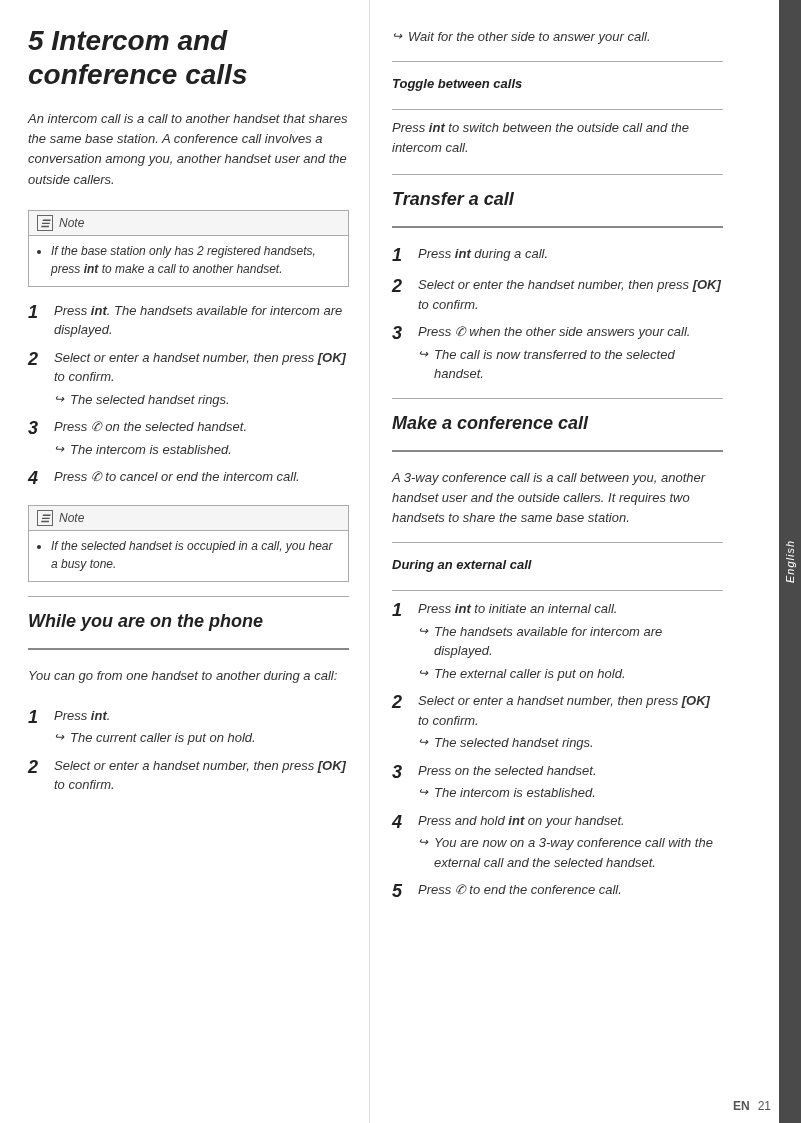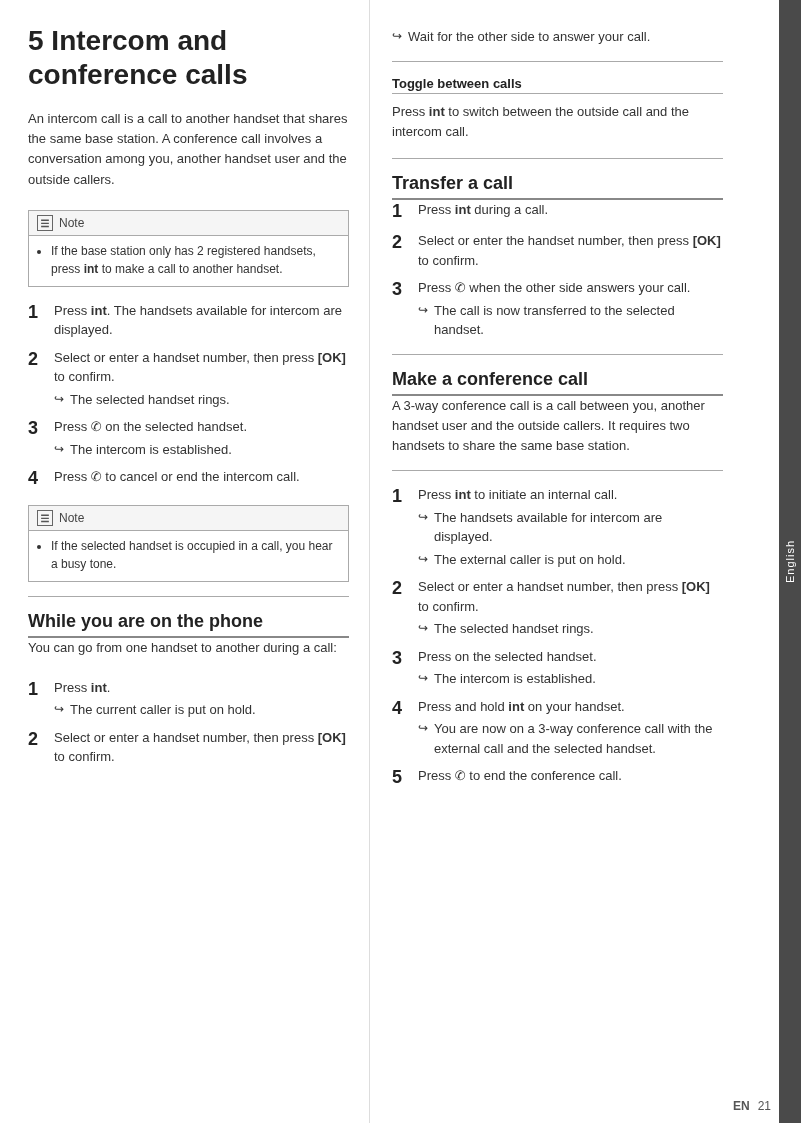--- a/index.html
+++ b/index.html
@@ -9,20 +9,21 @@
       color: #222;
       background: #fff;
       width: 801px;
       min-height: 1123px;
       position: relative;
     }
     .page {
       display: flex;
       width: 743px;
       min-height: 1123px;
+      font-style: italic;
     }
     .main-content {
       display: flex;
       flex: 1;
     }
     .left-column {
       width: 370px;
       padding: 24px 20px 24px 28px;
       border-right: 1px solid #ddd;
     }
@@ -58,29 +59,29 @@
     .intro-text {
       font-size: 13px;
       line-height: 1.55;
       margin-bottom: 20px;
       color: #333;
     }
     h2.section-heading {
       font-size: 18px;
       font-weight: bold;
       border-bottom: 2px solid #888;
-      padding-bottom: 4px;
-      margin-bottom: 0;
+      padding-bottom: 16px;
+      margin-bottom: 16px;
       color: #222;
     }
     h3.subsection-heading {
       font-size: 13px;
       font-weight: bold;
       border-bottom: 1px solid #aaa;
-      padding-bottom: 2px;
+      padding-bottom: 18px;
       margin-bottom: 8px;
       color: #222;
     }
     .note-box {
       border: 1px solid #aaa;
       margin: 10px 0 14px 0;
       font-size: 12px;
     }
     .note-header {
       display: flex;
@@ -320,20 +321,21 @@
       </ol>
 
       <hr class="divider">
 
       <h2 class="section-heading">Make a conference call</h2>
 
       <p style="font-size:13px; line-height:1.55; margin-bottom:12px; color:#333;">A 3-way conference call is a call between you, another handset user and the outside callers. It requires two handsets to share the same base station.</p>
 
       <hr class="divider">
 
+      <h3 class="subsection-heading">During an external call</h3>
 
       <ol class="step-list">
         <li class="step-item">
           <span class="step-num">1</span>
           <div class="step-content">
             Press <span class="bold-key">int</span> to initiate an internal call.
             <div class="sub-item">
               <span class="arrow">↪</span>
               <span class="sub-text">The handsets available for intercom are displayed.</span>
             </div>

